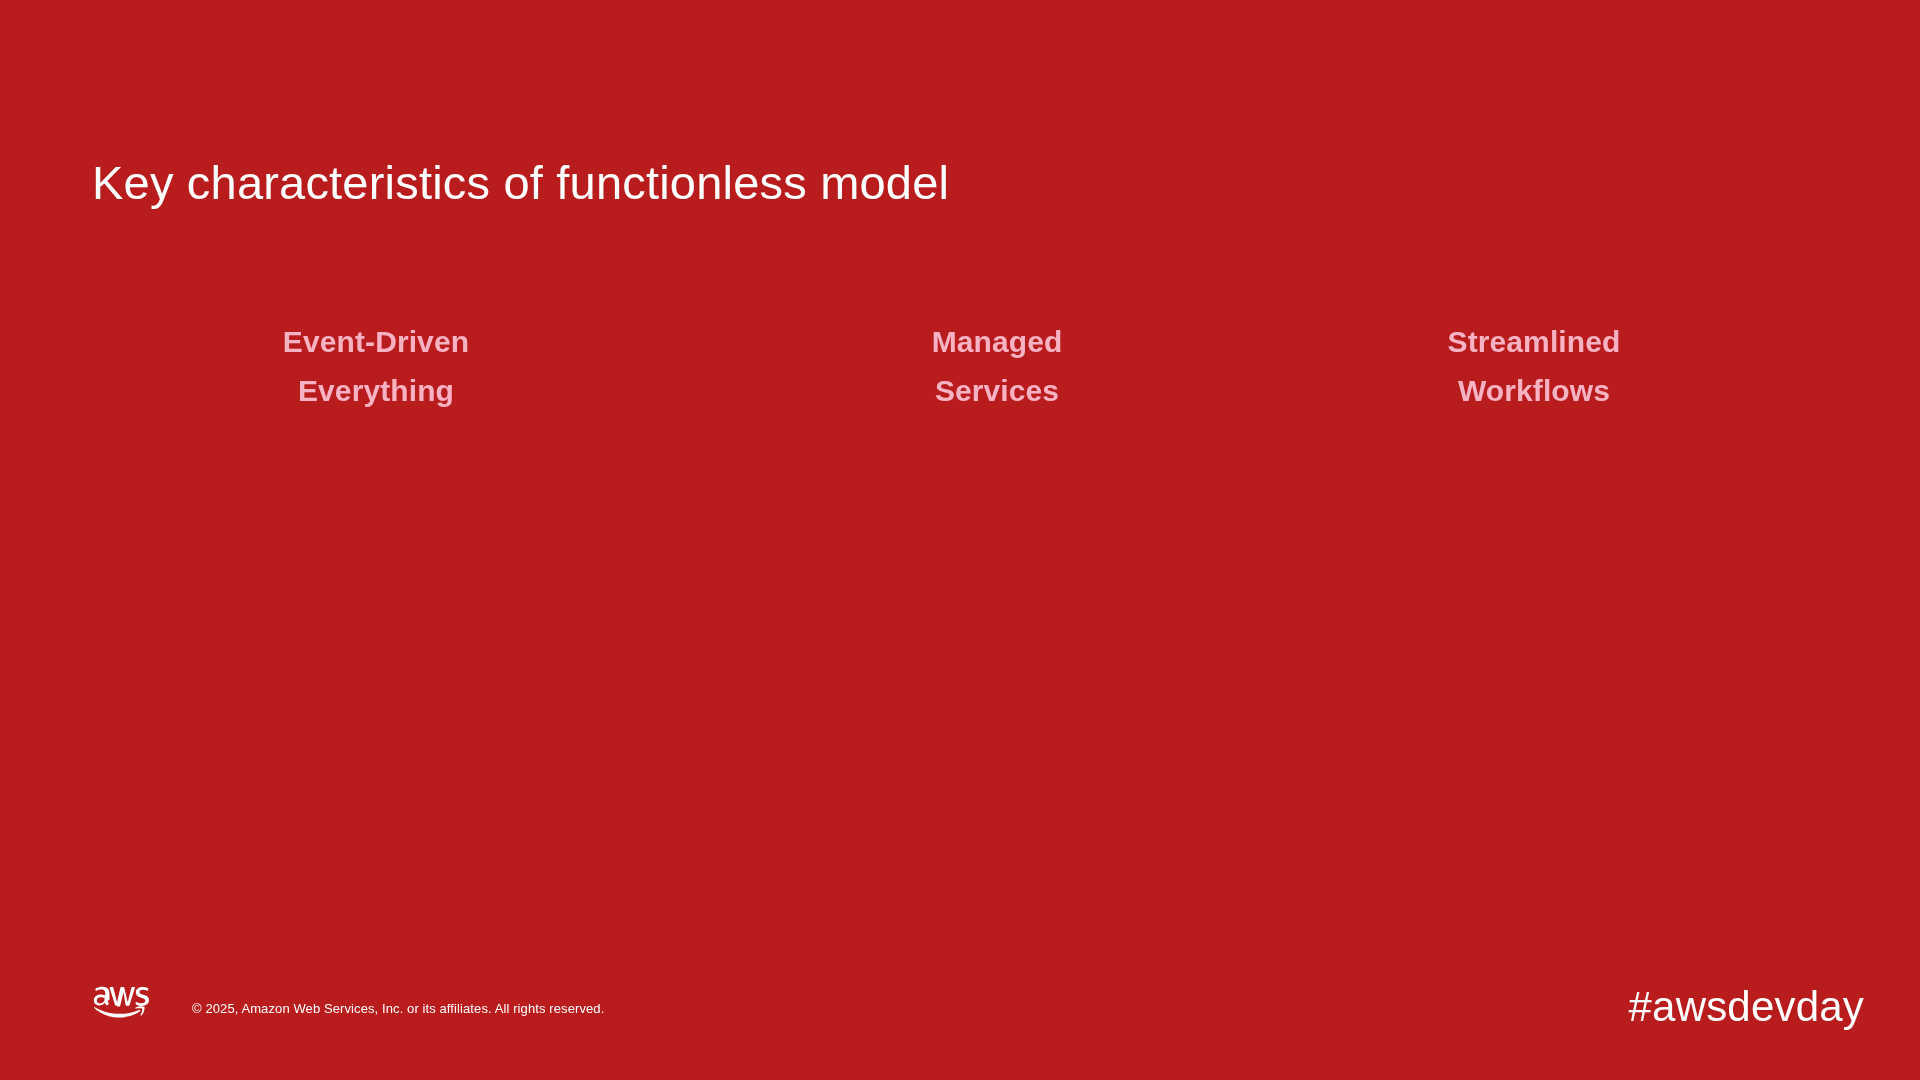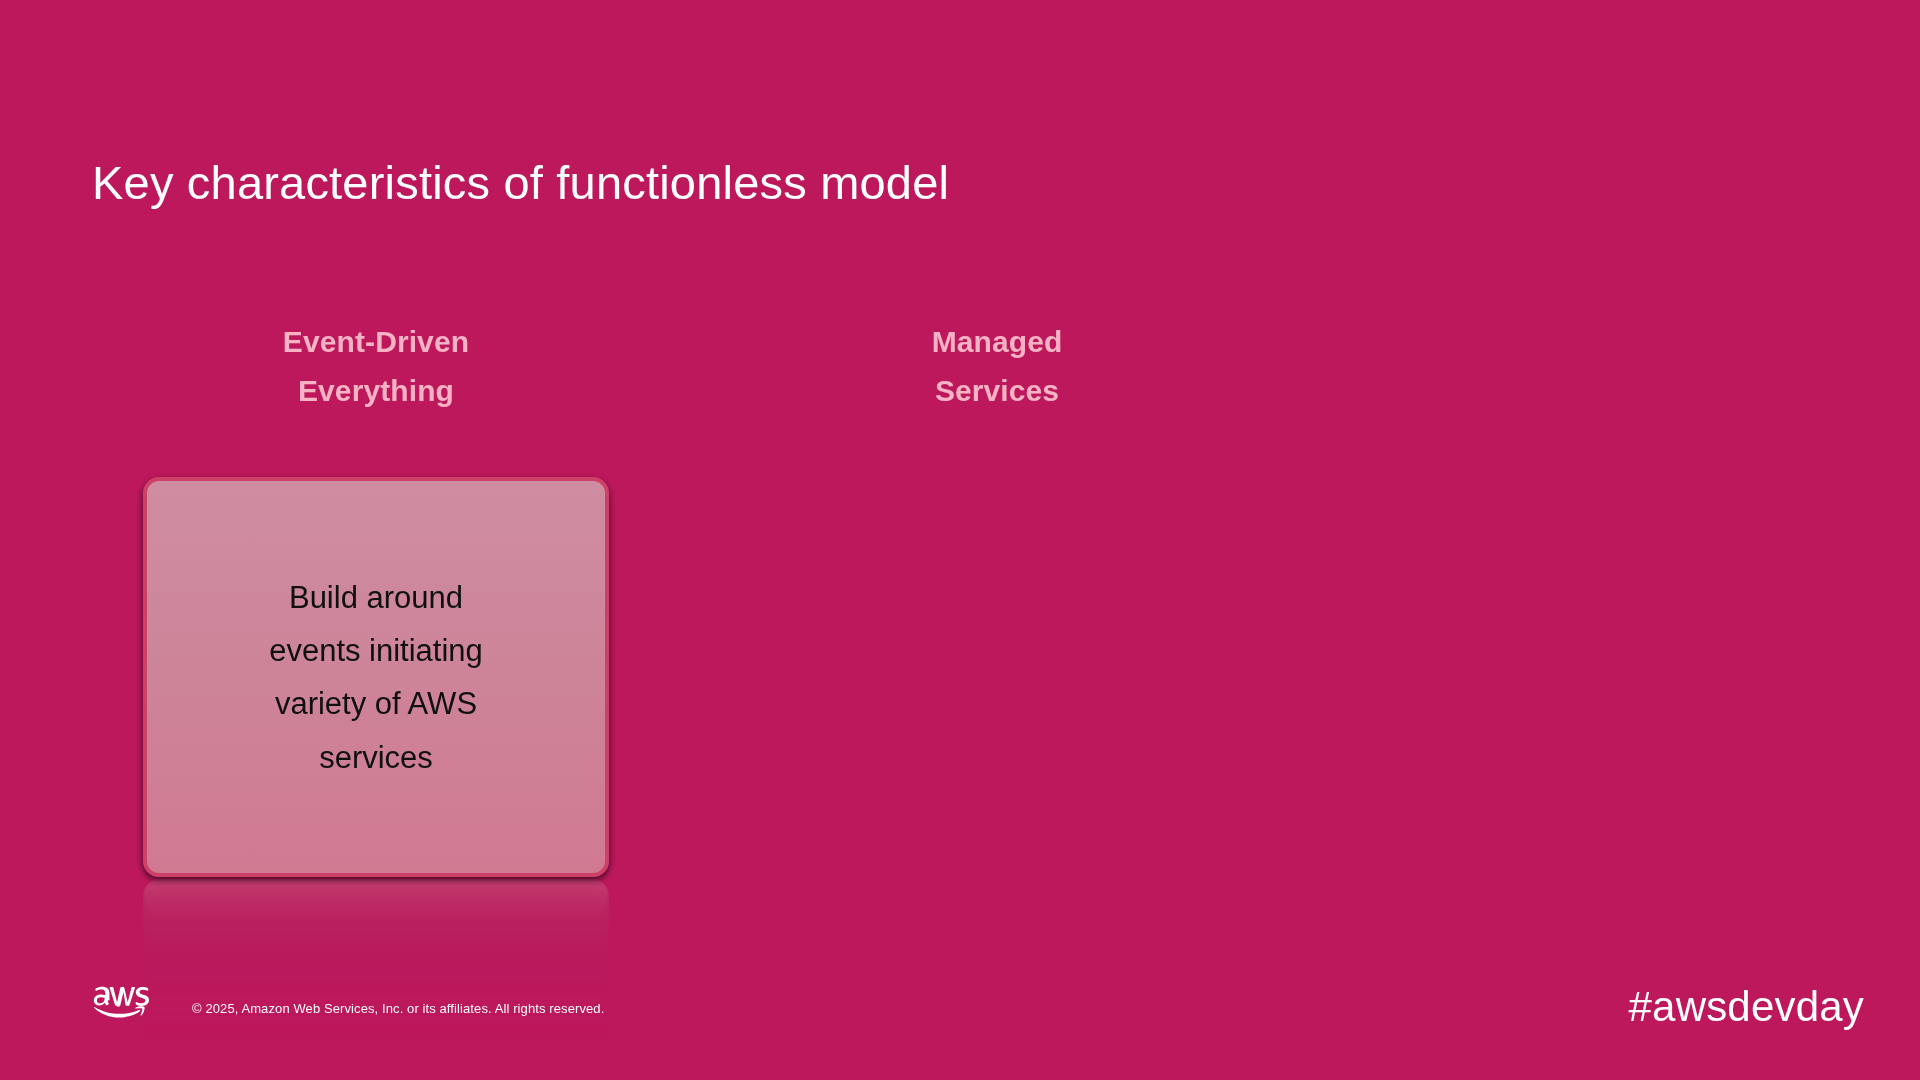--- a/index.html
+++ b/index.html
@@ -11,21 +11,21 @@
     width: 1920px;
     height: 1080px;
     overflow: hidden;
     font-family: "Liberation Sans", sans-serif;
     position: relative;
   }
 
   .slide {
     position: absolute;
     inset: 0;
-    background: #be185d;
+    background: #b91c1c;
   }
 
   
   .slide-title {
     position: absolute;
     left: 92px;
     top: 155px;
     font-family: "Liberation Sans", sans-serif;
     font-size: 47px;
     font-weight: 400;
@@ -154,37 +154,30 @@
 
 <div class="slide">
 
   <div class="slide-title">Key characteristics of functionless model</div>
 
   <div class="columns">
 
     <div class="column col-0">
       <div class="column-heading">Event-Driven
 Everything</div>
-      <div class="card-wrap">
-        <div class="card">
-          <div class="card-text">Build around
-events initiating
-variety of AWS
-services</div>
-        </div>
-        <div class="card-reflection"></div>
-      </div>
     </div>
 
     <div class="column col-1">
       <div class="column-heading">Managed
 Services</div>
     </div>
 
     <div class="column col-2">
+      <div class="column-heading">Streamlined
+Workflows</div>
     </div>
 
   </div>
 
   <div class="footer-logo">
     <svg width="66" height="44" viewBox="0 0 66 44" xmlns="http://www.w3.org/2000/svg">
       <g fill="#ffffff">
         <path d="M12.6 17.1c0 .9.1 1.6.3 2.1.2.5.5 1.1.9 1.7.1.2.2.4.2.6 0 .3-.2.5-.5.7l-1.6 1.1c-.2.2-.5.2-.7.2-.3 0-.5-.1-.8-.4-.4-.4-.7-.8-.9-1.3-.3-.5-.5-1-.8-1.6-1.9 2.3-4.4 3.4-7.3 3.4-2.1 0-3.7-.6-4.9-1.8C-4.7 20.7-5.3 19.1-5.3 17c0-2.2.8-4 2.4-5.3 1.6-1.3 3.7-2 6.4-2 .9 0 1.8.1 2.8.2 1 .1 2 .3 3 .6v-1.9c0-1.9-.4-3.3-1.2-4.1C7.3 3.7 5.9 3.3 4 3.3c-.9 0-1.8.1-2.7.3-.9.2-1.8.5-2.7.9-.4.2-.7.3-.9.3-.2.1-.3.1-.4.1-.4 0-.5-.3-.5-.8V2.8c0-.4.1-.7.2-.9.1-.2.4-.3.8-.5 1-.5 2.1-.9 3.4-1.2C2.5-.1 3.9-.3 5.4-.3c3.2 0 5.6.7 7.1 2.2 1.5 1.5 2.2 3.7 2.2 6.7v8.5h-2.1zM2.2 21c.8 0 1.7-.2 2.6-.5.9-.3 1.7-.9 2.4-1.6.4-.5.7-1 .9-1.7.2-.6.3-1.4.3-2.3v-1.1c-.7-.2-1.5-.3-2.3-.4-.8-.1-1.6-.2-2.4-.2-1.7 0-3 .3-3.8 1-.9.7-1.3 1.7-1.3 3 0 1.2.3 2.1.9 2.7.6.7 1.5 1 2.7 1.1zm20.9 2.8c-.5 0-.8-.1-1-.3-.2-.2-.4-.5-.5-1L15.2 1.9c-.2-.5-.2-.9-.2-1.1 0-.4.2-.7.7-.7h2.5c.5 0 .9.1 1.1.3.2.2.4.5.5 1l4.6 18 4.2-18c.1-.5.3-.8.5-1 .2-.2.6-.3 1.1-.3h2c.5 0 .9.1 1.1.3.2.2.4.5.5 1l4.3 18.2 4.7-18.2c.2-.5.3-.8.5-1 .2-.2.6-.3 1.1-.3h2.3c.4 0 .7.2.7.7 0 .1 0 .3-.1.4 0 .2-.1.4-.2.7l-6.6 20.7c-.2.5-.3.8-.5 1-.2.2-.6.3-1 .3h-2.2c-.5 0-.9-.1-1.1-.3-.2-.2-.4-.5-.5-1.1L32.7 6.3l-4.1 17.2c-.1.5-.3.9-.5 1.1-.2.2-.6.3-1.1.3h-2.2zm33.4.6c-1.4 0-2.8-.2-4.1-.5-1.3-.3-2.4-.7-3.1-1.1-.4-.3-.7-.6-.8-.8-.1-.3-.2-.6-.2-.9v-1.2c0-.5.2-.8.6-.8.1 0 .3 0 .4.1.1 0 .4.1.6.3.8.4 1.7.7 2.7.9 1 .2 2 .3 3 .3 1.6 0 2.8-.3 3.7-.8.9-.6 1.3-1.4 1.3-2.4 0-.7-.2-1.3-.7-1.8-.4-.5-1.3-.9-2.5-1.3l-3.6-1.1c-1.8-.6-3.1-1.4-4-2.6-.8-1.1-1.3-2.4-1.3-3.8 0-1.1.2-2.1.7-2.9.5-.8 1.1-1.6 1.9-2.2.8-.6 1.7-1.1 2.8-1.4 1.1-.3 2.2-.5 3.4-.5.6 0 1.2 0 1.8.1.6.1 1.2.2 1.7.3.5.1 1 .3 1.5.4.5.2.8.3 1.1.5.4.2.6.4.8.7.2.2.2.5.2.9v1.1c0 .5-.2.8-.6.8-.2 0-.5-.1-1-.3-1.5-.7-3.1-1-5-1-1.4 0-2.6.2-3.4.7-.8.5-1.2 1.2-1.2 2.3 0 .7.3 1.3.8 1.8.5.5 1.4 1 2.8 1.4l3.5 1.1c1.8.6 3.1 1.4 3.9 2.4.8 1 1.2 2.2 1.2 3.6 0 1.1-.2 2.2-.7 3.1-.5.9-1.1 1.7-1.9 2.3-.8.7-1.8 1.2-3 1.5-1.2.4-2.5.6-3.9.6z" transform="translate(6,3) scale(0.78)"></path>
         <path d="M56.1 33.3c-6.8 5-16.6 7.6-25.1 7.6-11.9 0-22.6-4.4-30.7-11.7-.6-.6-.1-1.3.7-.9 8.7 5.1 19.5 8.1 30.6 8.1 7.5 0 15.8-1.6 23.4-4.8 1.2-.5 2.1.8 1.1 1.7z" transform="translate(2,0) scale(0.82)"></path>
         <path d="M58.7 30.3c-.9-1.1-5.7-.5-7.9-.3-.7.1-.8-.5-.2-.9 3.9-2.7 10.2-1.9 10.9-1 .7.9-.2 7.3-3.8 10.4-.6.5-1.1.2-.9-.4.9-2.1 2.8-6.7 1.9-7.8z" transform="translate(2,0) scale(0.82)"></path>

